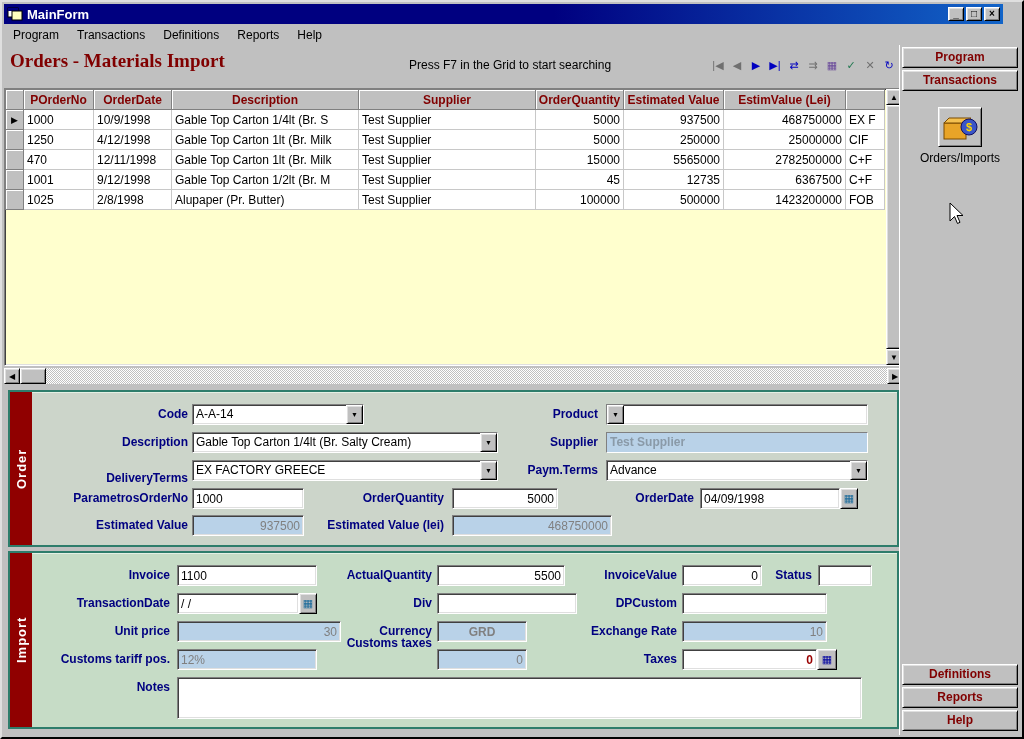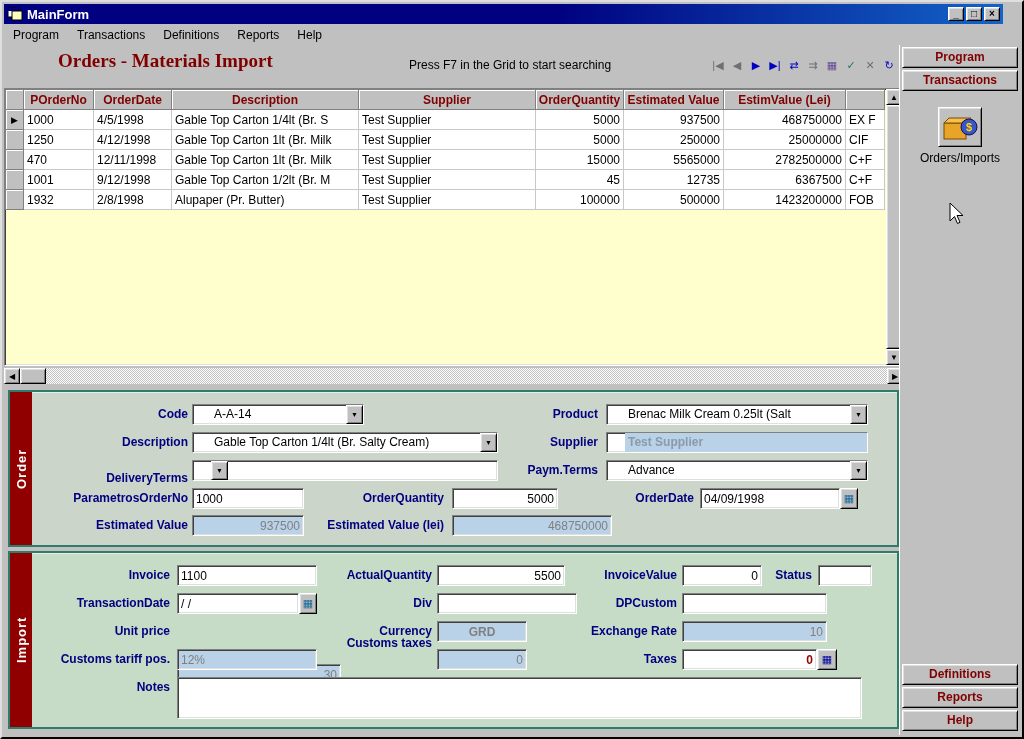--- a/index.html
+++ b/index.html
@@ -26,21 +26,21 @@
   .win-btns { display:flex; gap:2px; }
 
   
   .menubar { position:absolute; left:2px; top:22px; right:2px; height:21px; background:#c0c0c0;
     display:flex; align-items:center; }
   .menu-item { padding:3px 9px; color:#000; }
 
   
   .header { position:absolute; left:2px; top:44px; width:899px; height:40px; background:#c0c0c0; }
   .page-title { position:absolute; left:6px; top:4px; font-family:"Liberation Serif",serif;
-    font-size:19px; font-weight:bold; color:#800000;margin-left:48px; }
+    font-size:19px; font-weight:bold; color:#800000; }
   .hint { position:absolute; left:405px; top:12px; color:#000; }
   .navigator { position:absolute; right:6px; top:10px; display:flex; gap:3px; align-items:center; }
   .nav-btn { min-width:16px; height:18px; display:flex; align-items:center; justify-content:center;
     font-size:11px; color:#707070; background:transparent; border:none; padding:0 1px; }
   .nav-blue { color:#0000c0; }
   .nav-green { color:#207850; }
   .nav-img { color:#6a4a9a; }
 
   
   .grid-wrap { position:absolute; left:2px; top:86px; width:899px; height:278px;
@@ -74,21 +74,21 @@
   .vstrip { position:absolute; left:0; top:0; bottom:0; width:22px; background:#900000; color:#fff;
     display:flex; align-items:center; justify-content:center; writing-mode:vertical-rl;
     transform:rotate(180deg); font-weight:bold; font-size:13px; letter-spacing:1px; }
   .flabel { position:absolute; height:21px; line-height:21px; color:#000080; font-weight:bold;
     text-align:right; white-space:nowrap; overflow:hidden; }
   .fedit { position:absolute; height:21px; background:#fff; color:#000;
     font-family:"Liberation Sans",sans-serif; font-size:12px; padding:0 3px; outline:none; }
   .fedit.r { text-align:right; }
   .fedit.dis { background:#b9d2e8; color:#808080; }
   .fedit.taxes { color:#990000; font-weight:bold; text-align:right; }
-  .combo { position:absolute; height:21px; background:#fff; display:flex; align-items:stretch;padding-left:18px; }
+  .combo { position:absolute; height:21px; background:#fff; display:flex; align-items:stretch; }
   .combo-text { flex:1; padding:2px 3px; overflow:hidden; white-space:nowrap; color:#000; }
   .combo-text.dis { background:#b9d2e8; color:#8a9aa8; font-weight:bold; }
   .combo-btn { width:17px; display:flex; align-items:center; justify-content:center;
     font-size:7px; color:#000; }
   .iconbtn { position:absolute; width:18px; height:21px; display:flex; align-items:center;
     justify-content:center; font-size:11px; }
   .cal-ic { color:#1a6a9a; } .calc-ic { color:#0000a0; }
   .notes { position:absolute; resize:none; background:#fff; outline:none;
     font-family:"Liberation Sans",sans-serif; font-size:12px; padding:2px 3px; }
 
@@ -162,21 +162,21 @@
             <th class="c4">OrderQuantity</th>
             <th class="c5">Estimated Value</th>
             <th class="c6">EstimValue (Lei)</th>
             <th class="c7"></th>
           </tr>
         </thead>
       <tbody>
           <tr>
             <td class="ind">▶</td>
             <td class="c0">1000</td>
-            <td class="c1">4/5/1998</td>
+            <td class="c1">10/9/1998</td>
             <td class="c2">Gable Top Carton 1/4lt (Br. S</td>
             <td class="c3">Test Supplier</td>
             <td class="c4 num">5000</td>
             <td class="c5 num">937500</td>
             <td class="c6 num">468750000</td>
             <td class="c7">EX F</td>
           </tr>
           <tr>
             <td class="ind"></td>
             <td class="c0">1250</td>
@@ -205,21 +205,21 @@
             <td class="c1">9/12/1998</td>
             <td class="c2">Gable Top Carton 1/2lt (Br. M</td>
             <td class="c3">Test Supplier</td>
             <td class="c4 num">45</td>
             <td class="c5 num">12735</td>
             <td class="c6 num">6367500</td>
             <td class="c7">C+F</td>
           </tr>
           <tr>
             <td class="ind"></td>
-            <td class="c0">1932</td>
+            <td class="c0">1025</td>
             <td class="c1">2/8/1998</td>
             <td class="c2">Alupaper (Pr. Butter)</td>
             <td class="c3">Test Supplier</td>
             <td class="c4 num">100000</td>
             <td class="c5 num">500000</td>
             <td class="c6 num">1423200000</td>
             <td class="c7">FOB</td>
           </tr>
         </tbody>
     </table>
@@ -240,36 +240,36 @@
   <div class="section" id="order-section">
     <div class="vstrip">Order</div>
 
     <span class="flabel" style="left:94px;top:12px;width:84px">Code</span>
     <span class="combo sunk" style="left:182px;top:12px;width:172px">
       <span class="combo-text">A-A-14</span>
       <span class="combo-btn b3">▼</span>
     </span>
     <span class="flabel" style="left:500px;top:12px;width:88px">Product</span>
     <span class="combo sunk" style="left:596px;top:12px;width:262px">
-      <span class="combo-text">Brenac Milk Cream 0.25lt (Salt</span>
       <span class="combo-btn b3">▼</span>
     </span>
 
     <span class="flabel" style="left:74px;top:40px;width:104px">Description</span>
     <span class="combo sunk" style="left:182px;top:40px;width:306px">
       <span class="combo-text">Gable Top Carton 1/4lt (Br. Salty Cream)</span>
       <span class="combo-btn b3">▼</span>
     </span>
     <span class="flabel" style="left:500px;top:40px;width:88px">Supplier</span>
     <span class="combo sunk" style="left:596px;top:40px;width:262px">
       <span class="combo-text dis">Test Supplier</span>
     </span>
 
     <span class="flabel" style="left:60px;top:76px;width:118px">DeliveryTerms</span>
     <span class="combo sunk" style="left:182px;top:68px;width:306px">
+      <span class="combo-text">EX FACTORY GREECE</span>
       <span class="combo-btn b3">▼</span>
     </span>
     <span class="flabel" style="left:490px;top:68px;width:98px">Paym.Terms</span>
     <span class="combo sunk" style="left:596px;top:68px;width:262px">
       <span class="combo-text">Advance</span>
       <span class="combo-btn b3">▼</span>
     </span>
 
     <span class="flabel" style="left:30px;top:96px;width:148px">ParametrosOrderNo</span>
     <input class="fedit sunk" style="left: 182px; top: 96px; width: 112px;" value="1000">
@@ -299,21 +299,21 @@
 
     <span class="flabel" style="left:35px;top:40px;width:125px">TransactionDate</span>
     <input class="fedit sunk" style="left: 167px; top: 40px; width: 122px;" value="/ /">
     <span class="iconbtn b3 cal-ic" style="left:289px;top:40px">▦</span>
     <span class="flabel" style="left:322px;top:40px;width:100px">Div</span>
     <input class="fedit sunk" style="left: 427px; top: 40px; width: 140px;" value="">
     <span class="flabel" style="left:585px;top:40px;width:82px">DPCustom</span>
     <input class="fedit sunk" style="left: 672px; top: 40px; width: 145px;" value="">
 
     <span class="flabel" style="left:80px;top:68px;width:80px">Unit price</span>
-    <input class="fedit sunk dis r" style="left: 167px; top: 68px; width: 164px; margin-top: 43px;" value="30">
+    <input class="fedit sunk dis r" style="left: 167px; top: 68px; width: 164px;" value="30">
     <span class="flabel" style="left:322px;top:68px;width:100px">Currency</span>
     <input class="fedit sunk dis" style="left: 427px; top: 68px; width: 90px; text-align: center; font-weight: bold;" value="GRD">
     <span class="flabel" style="left:570px;top:68px;width:97px">Exchange Rate</span>
     <input class="fedit sunk dis r" style="left: 672px; top: 68px; width: 145px;" value="10">
 
     <span class="flabel" style="left:35px;top:96px;width:125px">Customs tariff pos.</span>
     <input class="fedit sunk dis" style="left: 167px; top: 96px; width: 140px;" value="12%">
     <span class="flabel" style="left:322px;top:80px;width:100px">Customs taxes</span>
     <input class="fedit sunk dis r" style="left: 427px; top: 96px; width: 90px;" value="0">
     <span class="flabel" style="left:570px;top:96px;width:97px">Taxes</span>

